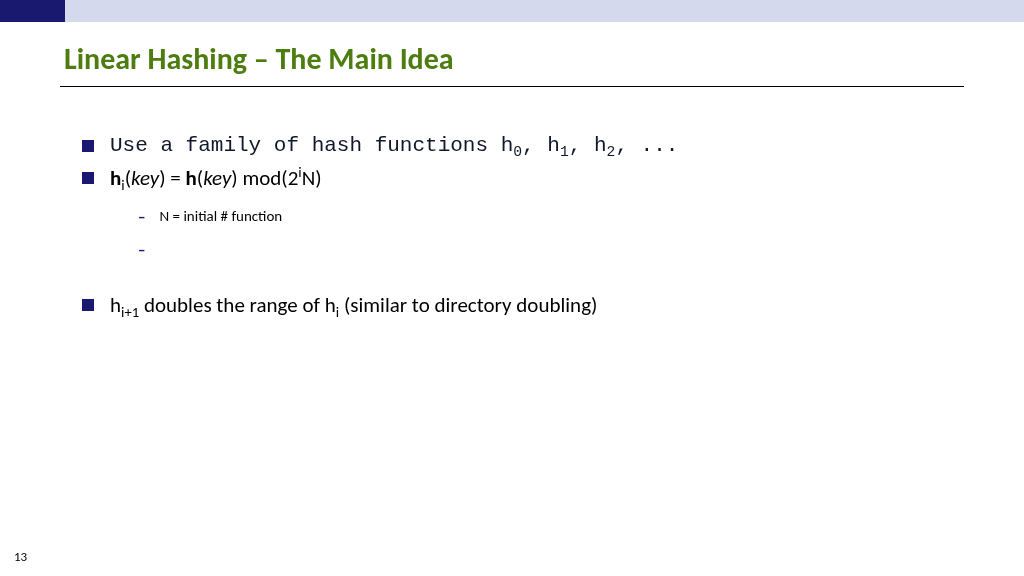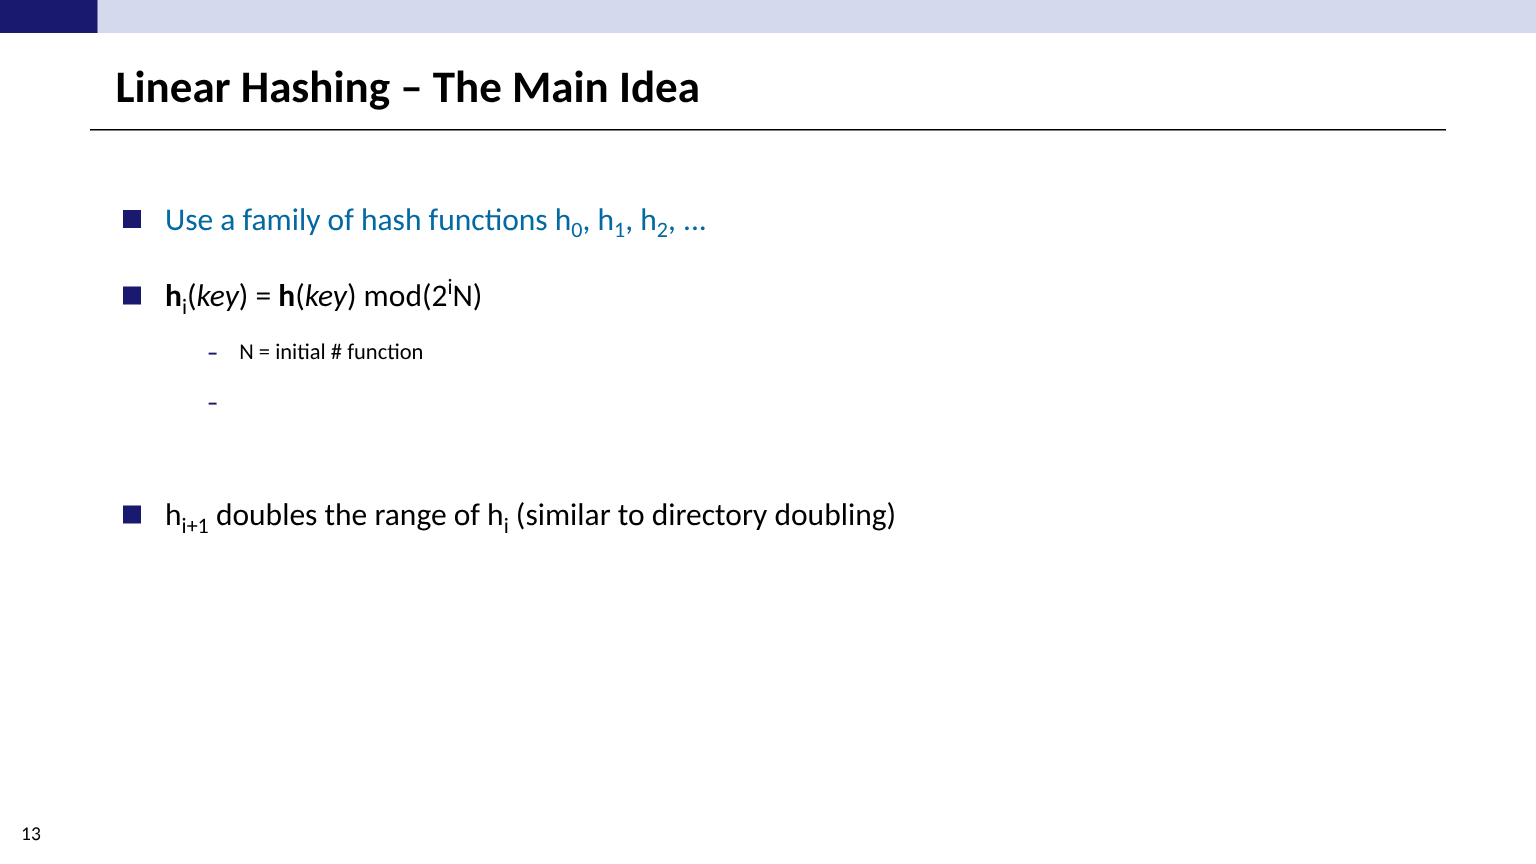--- a/index.html
+++ b/index.html
@@ -1,27 +1,27 @@
 <!DOCTYPE html>
 <html><head>
   <meta charset="utf-8">
   <style>
     * { margin: 0; padding: 0; box-sizing: border-box; }
     html, body { width: 1024px; height: 576px; font-family: 'Calibri', 'Segoe UI', sans-serif; background: #fff; overflow: hidden; }
     .slide { width: 1024px; height: 576px; position: relative; }
     .topbar { width: 100%; height: 22px; background: #d4d9ee; position: absolute; top: 0; left: 0; }
     .topbox { width: 65px; height: 22px; background: #191970; position: absolute; top: 0; left: 0; }
-    .title { position: absolute; top: 40px; left: 77px; font-size: 30px; font-weight: bold; color: #000000; }
+    .title { position: absolute; top: 40px; left: 64px; font-size: 30px; font-weight: bold; color: #4d7c0f; }
     .hr { position: absolute; top: 86px; left: 60px; width: 904px; height: 1px; background: #000; }
     .content { position: absolute; top: 120px; left: 60px; width: 904px; }
-    .bullet { display: flex; align-items: flex-start; margin-top: 23px; }
+    .bullet { display: flex; align-items: flex-start; margin-top: 4px; }
     .bullet:first-child { margin-top: 12px; }
     .bullet-marker { width: 12px; height: 12px; background: #191970; margin-top: 8px; margin-right: 16px; flex-shrink: 0; margin-left: 22px; }
     .bullet-text { font-size: 21px; color: #000; line-height: 1.35; }
-    .bullet-text.red { color: #0369a1; }
+    .bullet-text.red { color: #0f172a; font-family: Liberation Mono, monospace; }
     .sub { display: flex; align-items: flex-start; margin-top: 14px; }
     .sub-marker { font-weight: bold; color: #191970; font-size: 15px; margin-left: 78px; margin-right: 14px; margin-top: 1px; }
     .sub-text { font-size: 15px; color: #000; }
     .sub-text b { font-weight: bold; }
     .spacer { height: 28px; }
     .page-num { position: absolute; bottom: 12px; left: 14px; font-size: 13px; color: #000; }
     sub { font-size: 0.7em; vertical-align: sub; line-height: 0; }
     sup { font-size: 0.7em; vertical-align: super; line-height: 0; }
     .i { font-style: italic; }
     b { font-weight: bold; }

